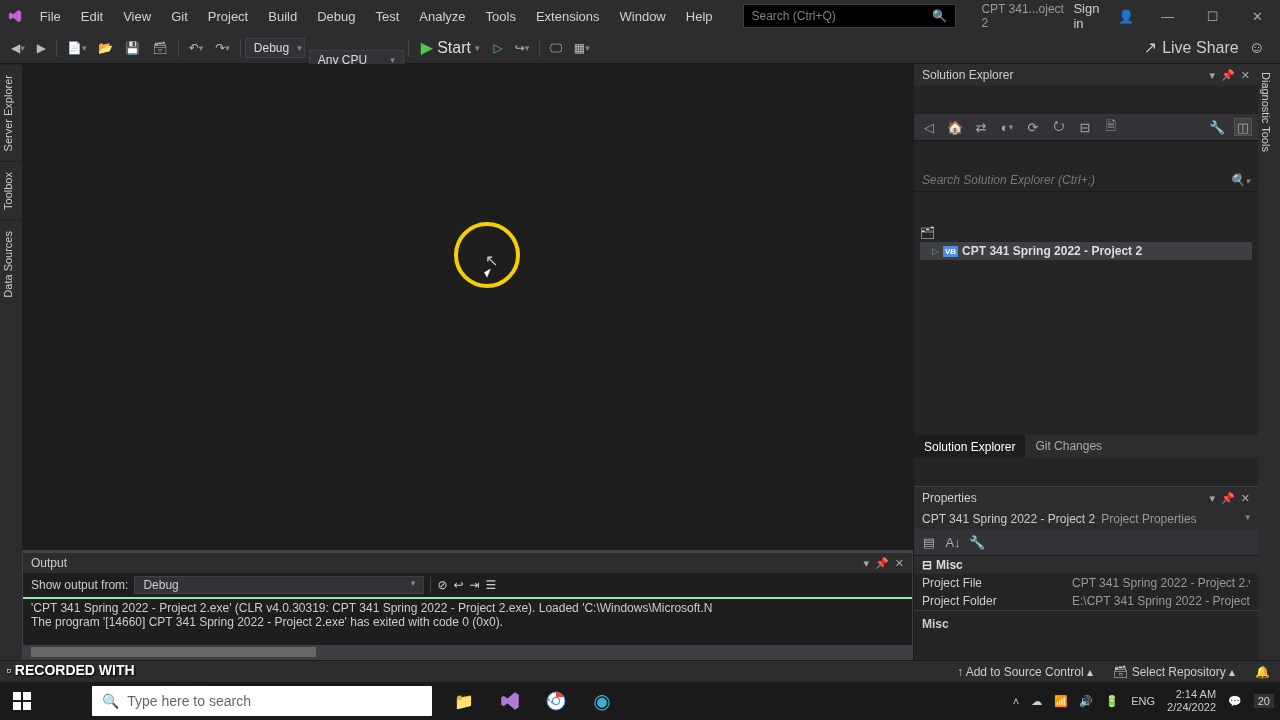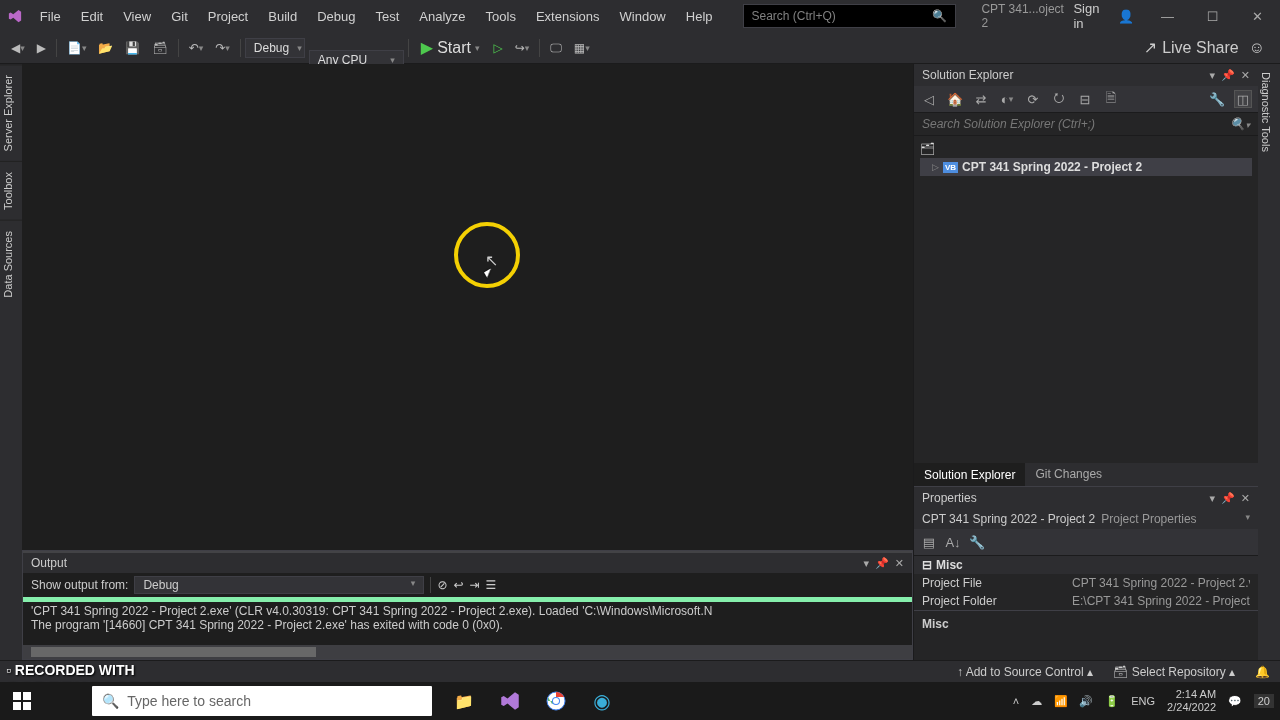--- a/index.html
+++ b/index.html
@@ -20,21 +20,21 @@
 .toolbar .combo { background: #333337; border: 1px solid #3f3f46; padding: 2px 8px; font-size: 12px; color: #ddd; display: flex; align-items: center; gap: 8px; }
 .toolbar .startbtn { display: flex; align-items: center; color: #ddd; padding: 2px 8px; gap: 4px; }
 .toolbar .play { color: #4ec94e; }
 .toolbar .right { margin-left: auto; display: flex; align-items: center; gap: 10px; padding-right: 10px; }
 .main { position: absolute; top: 64px; left: 0; right: 0; bottom: 60px; display: flex; }
 .leftrail { width: 22px; background: #2d2d30; display: flex; flex-direction: column; }
 .leftrail .tab { writing-mode: vertical-rl; transform: rotate(180deg); padding: 10px 2px; font-size: 11px; color: #ccc; border-bottom:1px solid #222;}
 .center { flex: 1; background: #1e1e1e; position: relative; }
 .rightrail { width: 22px; background: #2d2d30; }
 .rightrail .tab { writing-mode: vertical-rl; padding: 8px 2px; font-size: 11px; color: #ccc; }
-.rightpanel { width: 345px; background: #252526; display: flex; flex-direction: column; border-left:1px solid #1b1b1c;}
+.rightpanel { width: 345px; background: #252526; display: flex; flex-direction: column; border-left:1px solid #1b1b1c;gap:28px;}
 .panel-title { background: #2d2d30; padding: 4px 8px; font-size: 12px; display: flex; align-items: center; color:#ccc; }
 .panel-title .icons { margin-left: auto; display: flex; gap: 6px; color: #aaa; font-size:11px;}
 .panel-toolbar { background: #333337; padding: 4px 6px; display: flex; gap: 8px; align-items:center; font-size:13px; color:#aaa; border-bottom:1px solid #1b1b1c;}
 .panel-toolbar .ticon { width:18px; height:18px; display:flex; align-items:center; justify-content:center; border:1px solid transparent;}
 .panel-toolbar .ticon.active { border:1px solid #555; background:#424245;}
 .panel-search { background: #252526; padding: 4px 8px; font-size: 12px; color: #777; font-style: italic; display:flex; border-bottom:1px solid #1b1b1c;}
 .tree { padding: 4px 6px; font-size: 12px; color: #ddd; flex:1; overflow:auto;}
 .tree .row { display: flex; align-items: center; gap: 4px; padding: 2px 0; }
 .tree .row.sel { background: #3f3f46; }
 .tree .bold { font-weight: bold; }
@@ -44,21 +44,21 @@
 .props { border-top:1px solid #3f3f46; }
 .props .grid { font-size: 12px; }
 .props .grow { display: flex; padding: 2px 8px; }
 .props .grow .k { width: 150px; color: #ccc; }
 .props .grow .v { color: #999; flex:1; white-space:nowrap; overflow:hidden;}
 .props .cat { background: #2d2d30; padding: 2px 8px; font-weight:bold; color:#ddd; display:flex; align-items:center; gap:4px;}
 .props .desc { border-top:1px solid #3f3f46; padding: 6px 8px; min-height:50px; font-size:12px; font-weight:bold;}
 .output { position: absolute; left: 22px; right: 367px; bottom: 60px; height: 110px; background: #1e1e1e; border: 1px solid #3f3f46; display:flex; flex-direction:column;}
 .output .head { background: #2d2d30; padding: 3px 8px; font-size: 12px; display: flex; align-items: center; border-top:2px solid #434346;}
 .output .head .icons { margin-left: auto; display:flex; gap:6px; color:#aaa; font-size:11px;}
-.output .filter { display: flex; align-items: center; padding: 3px 8px; font-size: 12px; gap: 6px; border-bottom:5px solid #86efac;}
+.output .filter { display: flex; align-items: center; padding: 3px 8px; font-size: 12px; gap: 6px; border-bottom:2px solid #86efac;}
 .output .filter .combo2 { background: #333337; border: 1px solid #3f3f46; padding: 1px 8px; width: 290px; display:flex; }
 .output .text { font-family: Consolas, monospace; font-size: 12px; padding: 2px 8px; color: #ccc; white-space: pre; overflow:hidden; flex:1;}
 .output .hscroll { height:14px; background:#3e3e42; position:relative;}
 .output .hscroll .thumb{ position:absolute; left:8px; top:2px; height:10px; width:285px; background:#686868;}
 .statusbar { position: absolute; left:0; right:0; bottom: 38px; height: 22px; background: #2d2d30; display: flex; align-items: center; font-size: 12px; color: #ccc; padding: 0 10px; border-top:1px solid #1b1b1c;}
 .statusbar .right { margin-left: auto; display: flex; gap: 20px; align-items:center;}
 .taskbar { position: absolute; left:0; right:0; bottom: 0; height: 38px; background: #1a1a1a; display: flex; align-items: center; }
 .taskbar .searchbox { background: #fff; height: 30px; width: 340px; margin-left: 48px; display: flex; align-items: center; padding: 0 10px; color: #666; font-size: 14px; border-radius:1px;}
 .taskbar .apps { display: flex; margin-left: 10px; gap: 2px; }
 .taskbar .app { width: 44px; height: 38px; display: flex; align-items: center; justify-content: center; }

